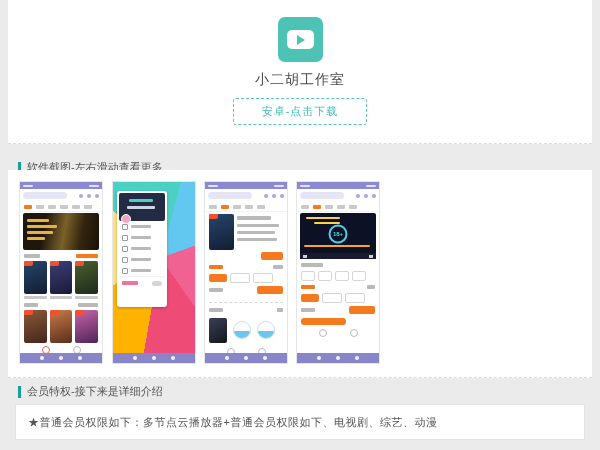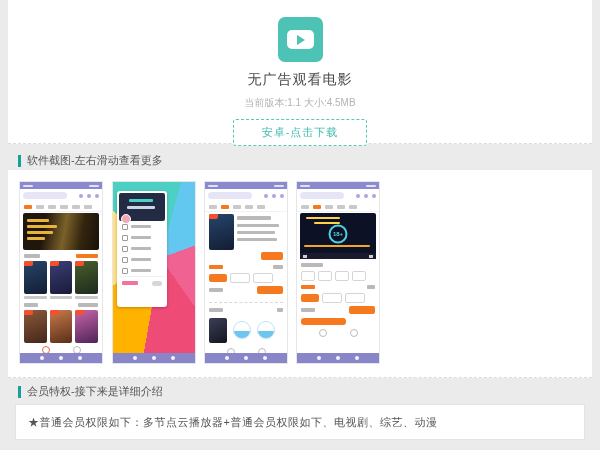--- a/index.html
+++ b/index.html
@@ -11,21 +11,21 @@
   .app-icon{width:45px;height:45px;background:#4cc3b4;border-radius:7px;margin:17px auto 0;display:flex;align-items:center;justify-content:center}
   .app-icon .tube{width:27px;height:19px;background:#fff;border-radius:5px;display:flex;align-items:center;justify-content:center}
   .app-icon .tri{width:0;height:0;border-left:8px solid #4cc3b4;border-top:5px solid transparent;border-bottom:5px solid transparent;margin-left:2px}
   .app-title{margin-top:9px;font-size:14px;color:#4a4a4a;letter-spacing:1px}
   .app-meta{margin-top:7px;font-size:10px;color:#b3b3b3}
   .dl-btn{display:inline-block;margin-top:9px;padding:5px 28px;border:1px dashed #5ac5b8;border-radius:3px;color:#3fbcae;font-size:11px;background:#fff;letter-spacing:1px;cursor:pointer}
 
   
   .sec-head{position:absolute;left:18px;display:flex;align-items:center;font-size:11px;color:#555}
   .sec-head .bar{width:3px;height:12px;background:#18a098;margin-right:6px}
-  #sec1{top:153px}
+  #sec1{top:160px}
   #sec2{top:384px}
 
   
   #card-shots{top:170px;height:207px;border-bottom:1px dashed #dcdcdc}
   .phone{position:absolute;top:12px;width:82px;height:181px;background:#fff;box-shadow:0 0 0 1px #e6e6e6;overflow:hidden;cursor:pointer}
   #ph1{left:12px}#ph2{left:105px}#ph3{left:197px}#ph4{left:289px}
 
   
   .sb{height:7px;background:#8b89cf;display:flex;justify-content:space-between;align-items:center;padding:0 3px}
   .sb i{display:block;width:10px;height:2px;background:rgba(255,255,255,.75);border-radius:1px}
@@ -103,22 +103,21 @@
 </style>
 </head>
 <body>
 
 <div class="card" id="card-top">
   <div class="app-icon">
     <div class="tube">
         <div class="tri"></div>
       </div>
   </div>
-  <div class="app-title">无广告观看电影</div>
-  <div class="app-meta">当前版本:1.1 大小:4.5MB</div>
+  <div class="app-title">小二胡工作室</div>
   <div class="dl-btn">安卓-点击下载</div>
 </div>
 
 <div class="sec-head" id="sec1">
   <span class="bar"></span>
   <span>软件截图-左右滑动查看更多</span>
 </div>
 
 <div class="card" id="card-shots">
 

